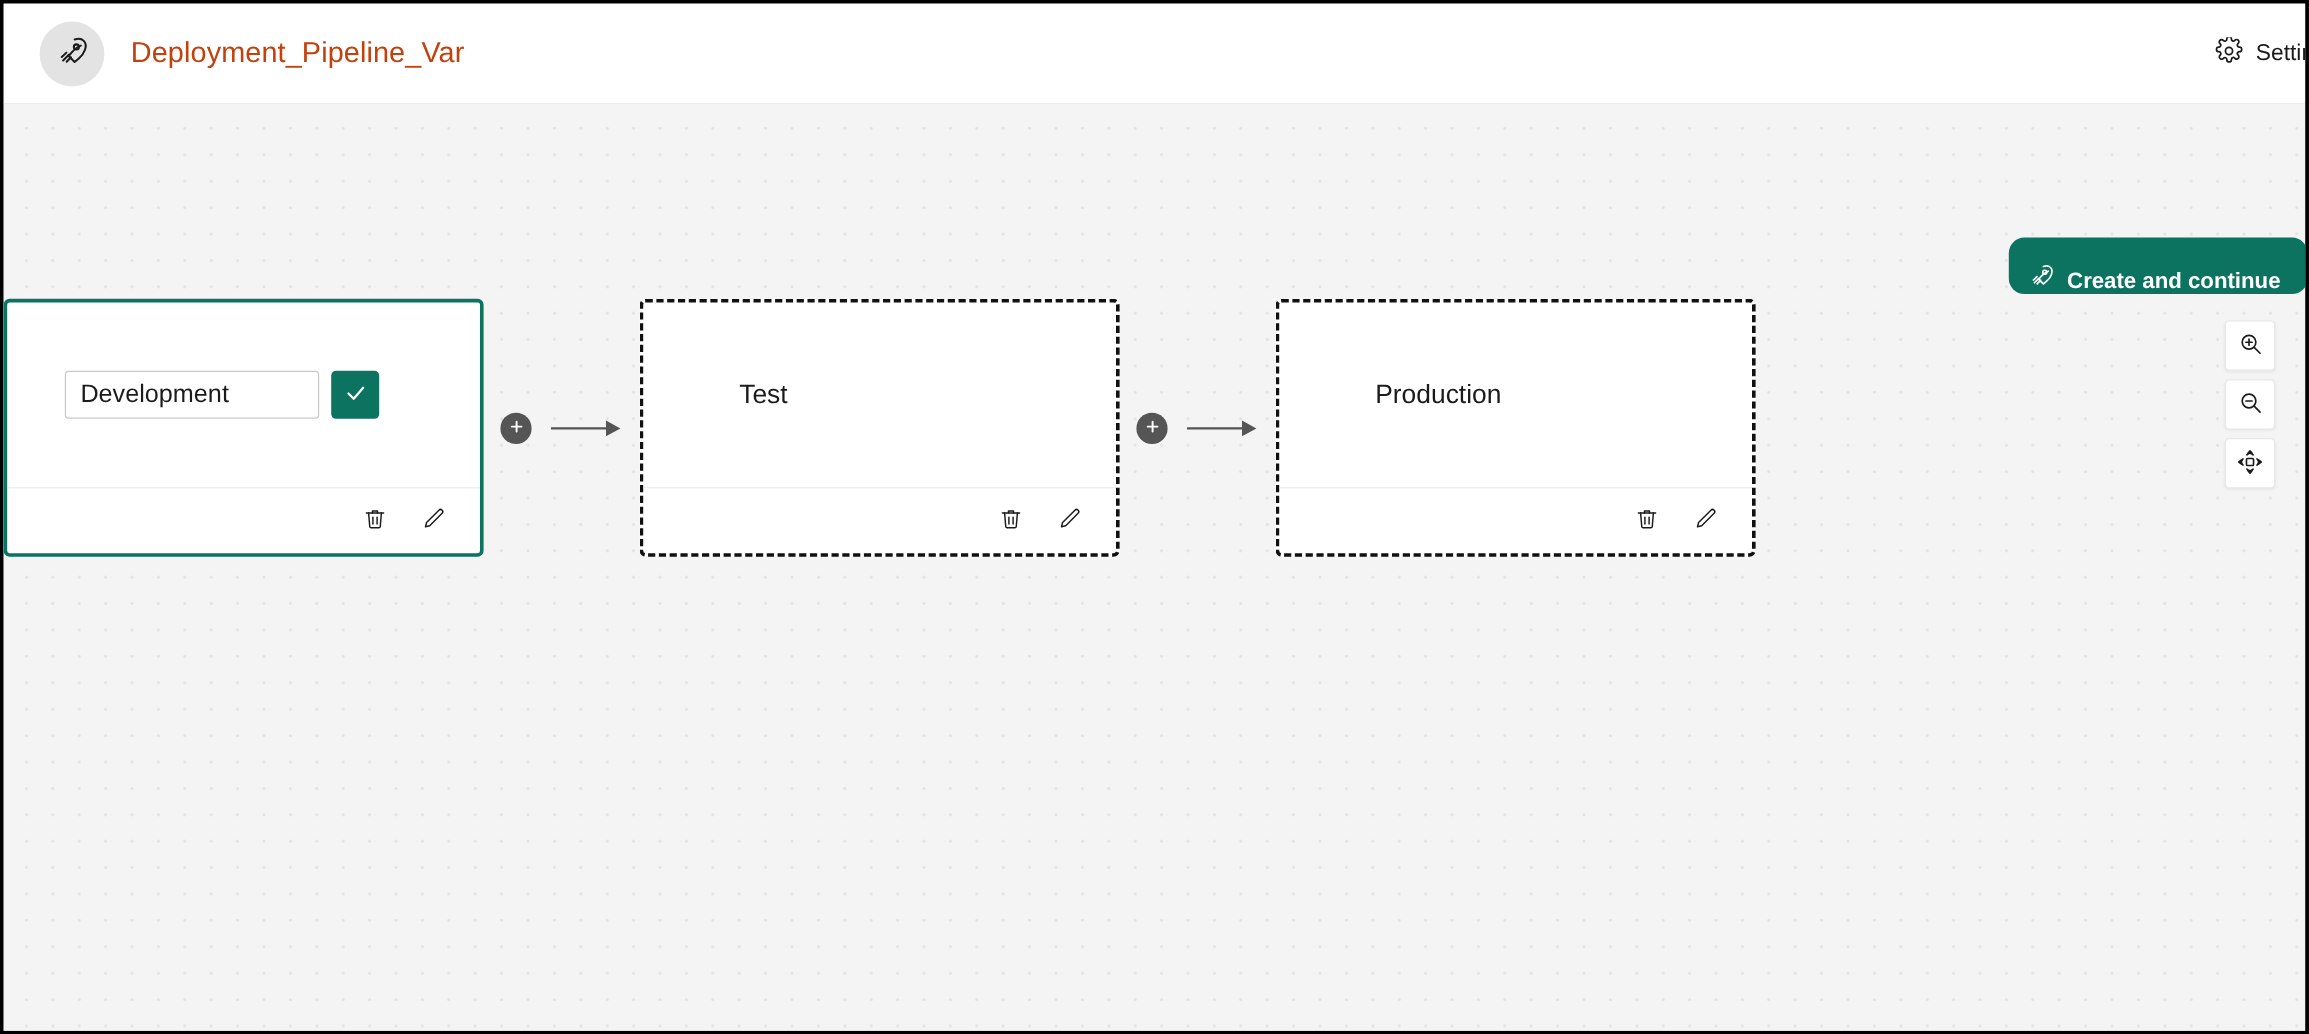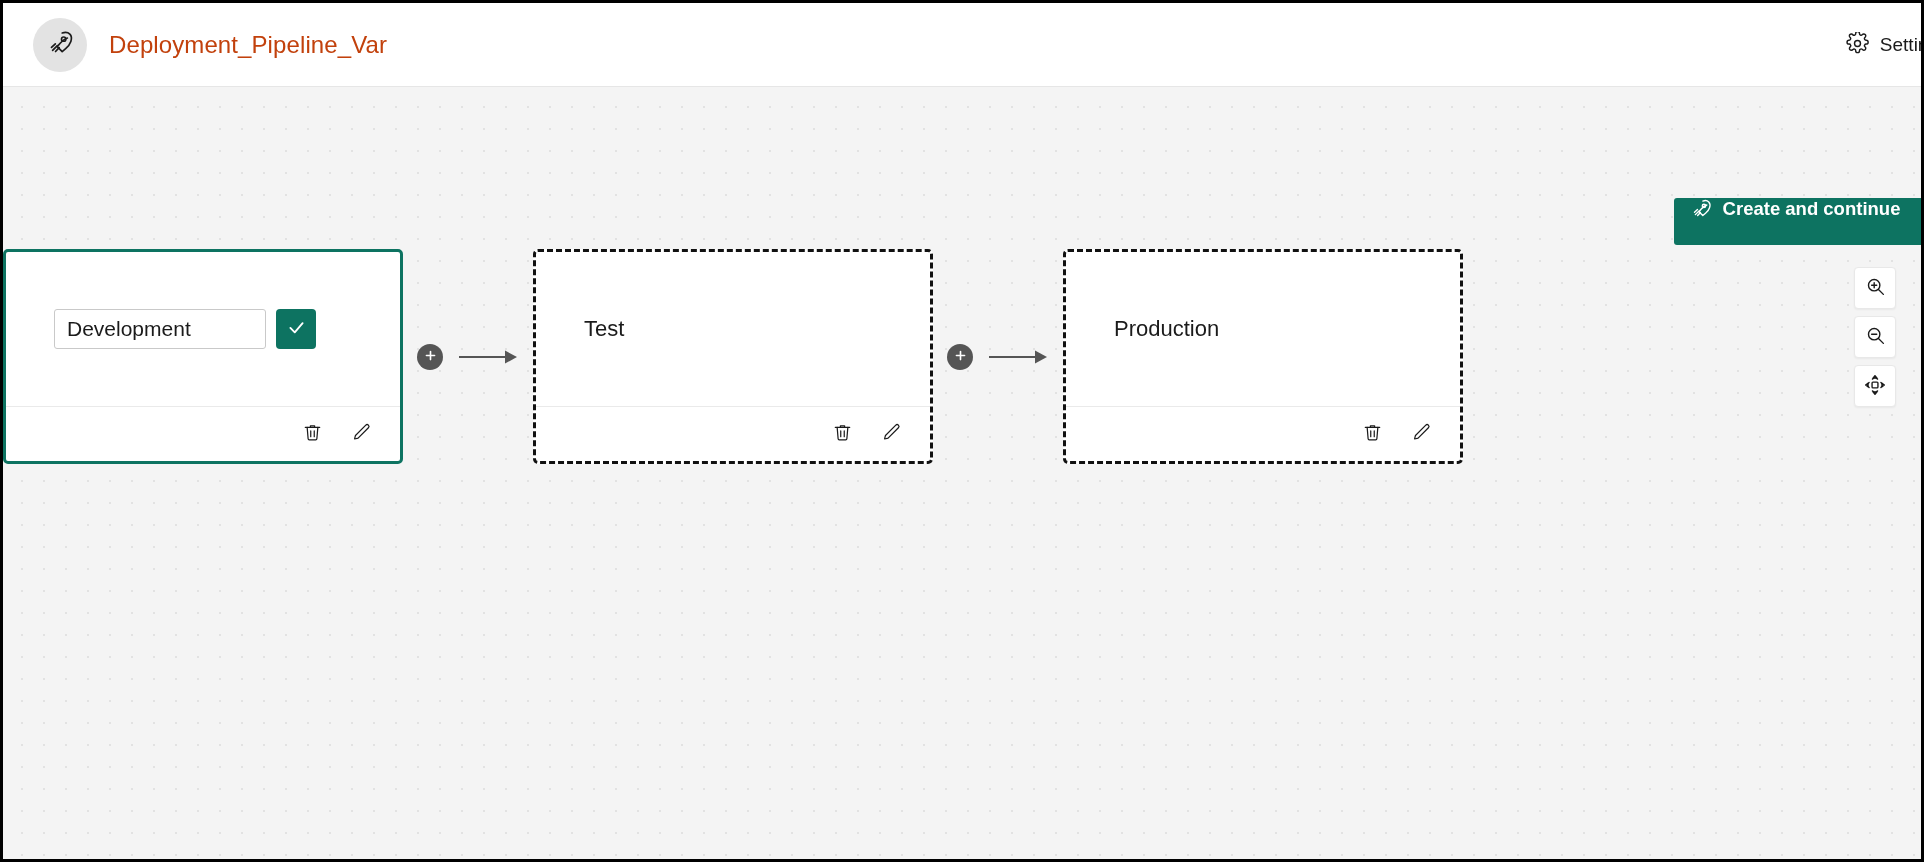--- a/index.html
+++ b/index.html
@@ -92,27 +92,27 @@
 
   
   #create-continue-button {
     position: absolute;
     left: 1671px;
     top: 111px;
     width: 249px;
     height: 47px;
     background: #0d7361;
     border: none;
-    border-radius: 3px;
+    border-radius: 13px;
     color: #ffffff;
     font-family: "Liberation Sans", sans-serif;
     font-size: 18.5px;
     font-weight: bold;
     display: flex;
-    align-items: flex-start;
+    align-items: flex-end;
     justify-content: center;
     gap: 11px;
     cursor: pointer;
     padding-right: 6px;
   }
 
   
   #zoom-controls {
     position: absolute;
     left: 1851px;
@@ -167,20 +167,21 @@
     flex: 1;
     display: flex;
     align-items: center;
     padding-left: 48px;
   }
 
   .stage-name-text {
     font-size: 22px;
     color: #1b1b1b;
     font-weight: 400;
+    margin-left: 32px;
   }
 
   .stage-edit-row {
     display: flex;
     align-items: center;
     gap: 10px;
   }
 
   .stage-name-input {
     width: 212px;

